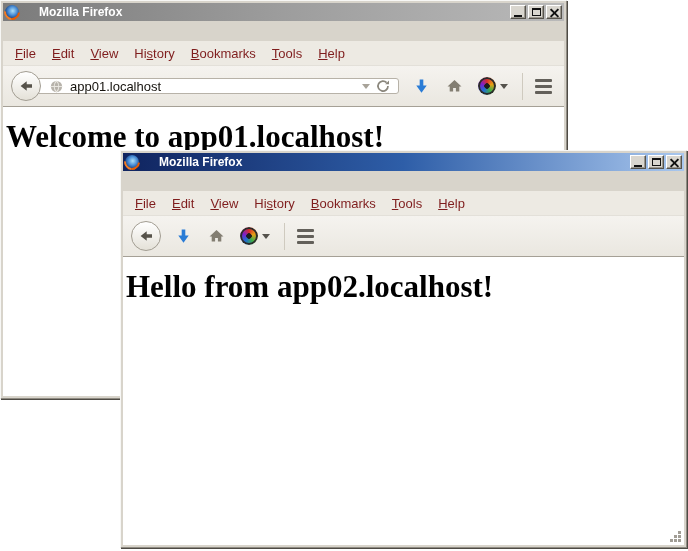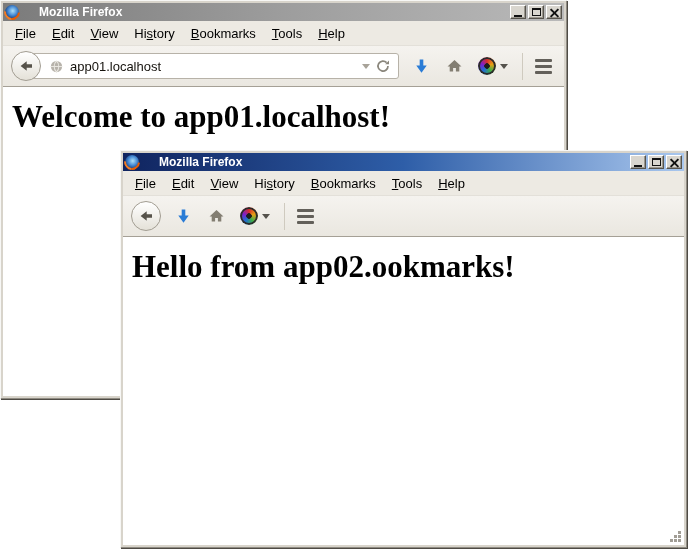--- a/index.html
+++ b/index.html
@@ -41,33 +41,33 @@
     display:flex;align-items:center;justify-content:center;}
   .glyph-min{width:8px;height:2px;background:#111;margin-top:7px;}
   .glyph-max{width:9px;height:8px;box-sizing:border-box;border:1px solid #111;border-top-width:2px;}
   .glyph-close{position:relative;width:9px;height:9px;}
   .glyph-close::before,.glyph-close::after{content:"";position:absolute;left:-1px;top:4px;width:11px;height:2px;background:#111;}
   .glyph-close::before{transform:rotate(45deg);}
   .glyph-close::after{transform:rotate(-45deg);}
 
   
   .menubar{flex:0 0 24px;display:flex;align-items:center;background:var(--menubar_bg,#edeae3);
-    padding-left:4px;font-size:13px;color:#000000;}
+    padding-left:4px;font-size:13px;color:#7f1d1d;margin-top:20px;}
   .menu-item{padding:3px 8px;cursor:default;}
   .mn{text-decoration:underline;}
 
   
   .navbar{flex:0 0 42px;box-sizing:border-box;display:flex;align-items:center;
     background:linear-gradient(var(--toolbar_top,#f5f3ef),var(--toolbar_bottom,#eae7e0));
     border-top:1px solid #e3e0d9;border-bottom:1px solid #a5a096;
     padding:0 12px 0 8px;}
   .back-button{width:30px;height:30px;flex:0 0 30px;border-radius:50%;z-index:2;padding:0;
     border:1px solid #a29d92;background:linear-gradient(#ffffff,#e4e1d8);
     display:flex;align-items:center;justify-content:center;cursor:default;}
-  .urlbar{flex:1;height:26px;box-sizing:border-box;margin-left:-15px;
+  .urlbar{flex:1;height:16px;box-sizing:border-box;margin-left:-15px;
     background:#fff;border:1px solid var(--urlbar_border,#b7b2a8);border-radius:3px;
     display:flex;align-items:center;gap:6px;padding:0 8px 0 22px;}
   .url-text{font-size:13px;color:#15120d;white-space:nowrap;}
   .url-spacer{flex:1;}
   .caret-down-sm{width:0;height:0;border-left:4px solid transparent;border-right:4px solid transparent;border-top:5px solid #a8a399;}
   .icon-btn{background:none;border:none;padding:0;display:flex;align-items:center;cursor:default;}
   .download-button{margin-left:14px;}
   .home-button{margin-left:16px;}
   .appcolor-button{margin-left:15px;gap:4px;}
   .color-wheel{width:18px;height:18px;border-radius:50%;
@@ -75,21 +75,21 @@
       conic-gradient(#d92b2b,#e8a013,#3fae49,#1f6fd0,#7a1fd0,#d92b2b);
     box-shadow:inset 0 0 0 2px #2b2b2b;}
   .caret-down{width:0;height:0;border-left:4px solid transparent;border-right:4px solid transparent;border-top:5px solid #55524c;}
   .toolbar-sep{width:1px;height:27px;background:#cfcabf;margin:0 12px 0 14px;}
   .hamburger{flex-direction:column;gap:3px;}
   .hamburger span{width:17px;height:3px;background:#63605a;border-radius:1px;display:block;}
 
   
   .content{flex:1;background:var(--page_bg,#fff);position:relative;overflow:hidden;}
   .content h1{font-family:"Liberation Serif",serif;font-size:31px;font-weight:bold;
-    color:#000;margin:12px 0 0 9px;white-space:nowrap;}
+    color:#000;margin:12px 0 0 3px;white-space:nowrap;}
   .resize-grip{position:absolute;right:2px;bottom:2px;line-height:0;}
 </style>
 </head>
 <body>
 
 <div class="window inactive" id="win1">
   <div class="titlebar">
     <span class="fx-logo"></span>
     <span class="window-title">Mozilla Firefox</span>
     <span class="win-controls">
@@ -210,21 +210,21 @@
     </button>
     <span class="toolbar-sep"></span>
     <button class="icon-btn hamburger">
       <span></span>
         <span></span>
         <span></span>
     </button>
   </div>
 
   <div class="content">
-    <h1>Hello from app02.ookmarks!</h1>
+    <h1>Hello from app02.localhost!</h1>
     <span class="resize-grip">
       <svg width="13" height="13" viewBox="0 0 13 13">
         <g fill="#ffffff">
             <rect x="10" y="2" width="3" height="3"></rect>
             <rect x="6" y="6" width="3" height="3"></rect>
             <rect x="10" y="6" width="3" height="3"></rect>
             <rect x="2" y="10" width="3" height="3"></rect>
             <rect x="6" y="10" width="3" height="3"></rect>
             <rect x="10" y="10" width="3" height="3"></rect>
           </g>

